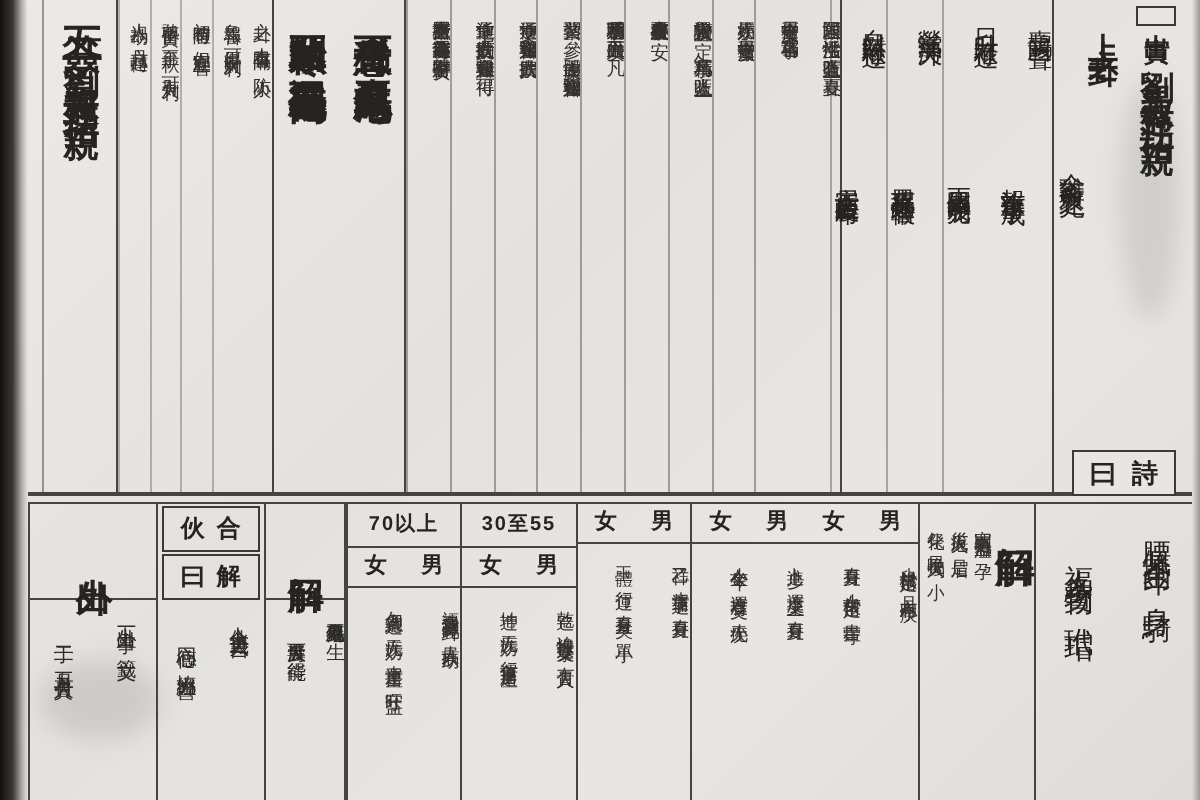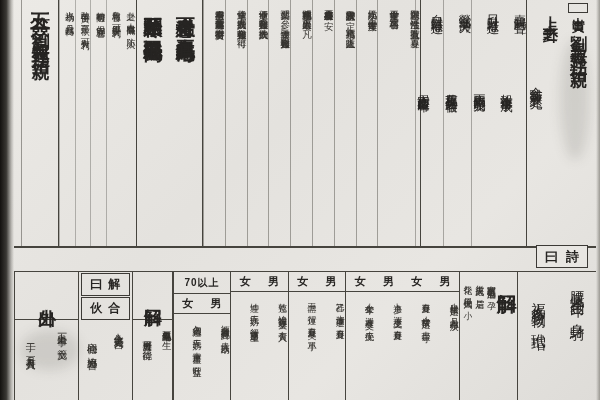--- a/index.html
+++ b/index.html
@@ -8,21 +8,21 @@
     font-family:"Liberation Serif","DejaVu Serif",serif;color:#262422;}
   .scan-edge-left{position:absolute;left:0;top:0;bottom:0;width:14px;z-index:5;
     background:linear-gradient(90deg,#13110f 0%,#3a3834 45%,rgba(90,88,82,.35) 80%,rgba(120,118,112,0) 100%);}
   .scan-edge-right{position:absolute;right:0;top:0;bottom:0;width:4px;z-index:5;
     background:linear-gradient(270deg,#9a9892,rgba(150,148,142,0));}
   .smudge{position:absolute;border-radius:50%;filter:blur(6px);background:rgba(40,38,34,.12);}
   .vtext{writing-mode:vertical-rl;text-orientation:upright;line-height:1.08;letter-spacing:1px;}
   .band-top{position:absolute;left:14px;right:4px;top:0;height:246px;
     display:flex;flex-direction:row-reverse;border-bottom:2px solid #46443e;}
   .band-bottom{position:absolute;left:14px;right:4px;top:251px;bottom:0;
-    display:flex;flex-direction:row-reverse;border-top:1px solid #46443e;margin-top:20px;}
+    display:flex;flex-direction:row-reverse;border-top:1px solid #46443e;}
   .sec{border-left:1.5px solid #46443e;box-sizing:border-box;}
   
   .title-col{width:36px;display:flex;flex-direction:column;align-items:center;}
   .box-head{border:1.5px solid #3c3a36;margin-top:3px;padding:3px 2px;font-size:13px;font-weight:bold;}
   .lot-title{font-size:17px;font-weight:bold;letter-spacing:6px;margin-top:8px;}
   .hex-col{width:34px;display:flex;flex-direction:row-reverse;justify-content:center;}
   .hex-grade{font-size:15px;font-weight:bold;padding-top:4px;letter-spacing:4px;}
   .hex-omen{font-size:13px;padding-top:76px;letter-spacing:2px;}
   .poem-wrap{width:106px;display:flex;flex-direction:row-reverse;}
   .poem-line{flex:1;display:flex;flex-direction:row-reverse;justify-content:center;border-left:1px solid rgba(70,68,62,.4);}
@@ -191,20 +191,21 @@
         <div class="age-mf">
             <span>男</span>
             <span>女</span>
           </div>
         <div class="age-body">
           <div class="age-cell vtext">祥乙　步運亨通　春夏月</div>
           <div class="age-cell vtext">玉體　行運　春夏月美　單小</div>
         </div>
       </div>
       <div class="age-col">
+        <div class="age-range">30至55</div>
         <div class="age-mf">
             <span>男</span>
             <span>女</span>
           </div>
         <div class="age-body">
           <div class="age-cell vtext">乾造　迫性行運交泰　有貴人</div>
           <div class="age-cell vtext">坤造　疾无妨　行運亨吉通星</div>
         </div>
       </div>
       <div class="age-col">
@@ -224,22 +225,22 @@
       <div class="jieL-head">
           <div class="vtext">解曰</div>
         </div>
       <div class="jieL-body">
         <div class="bcol vtext">春夏似鳥落毛　生</div>
         <div class="bcol vtext pt8">壽可大發展　能得</div>
       </div>
     </div>
 
     <div class="sec hdrbox-sec">
+      <div class="hh">伙合</div>
       <div class="hh">曰解</div>
-      <div class="hh">伙合</div>
       <div class="hdr-body">
         <div class="bcol vtext">卜合伙之籤大吉</div>
         <div class="bcol vtext pt8">心同德　協力經營</div>
       </div>
     </div>
 
     <div class="sec cw-sec">
       <div class="cw-head">
           <div class="vtext">出外</div>
         </div>

